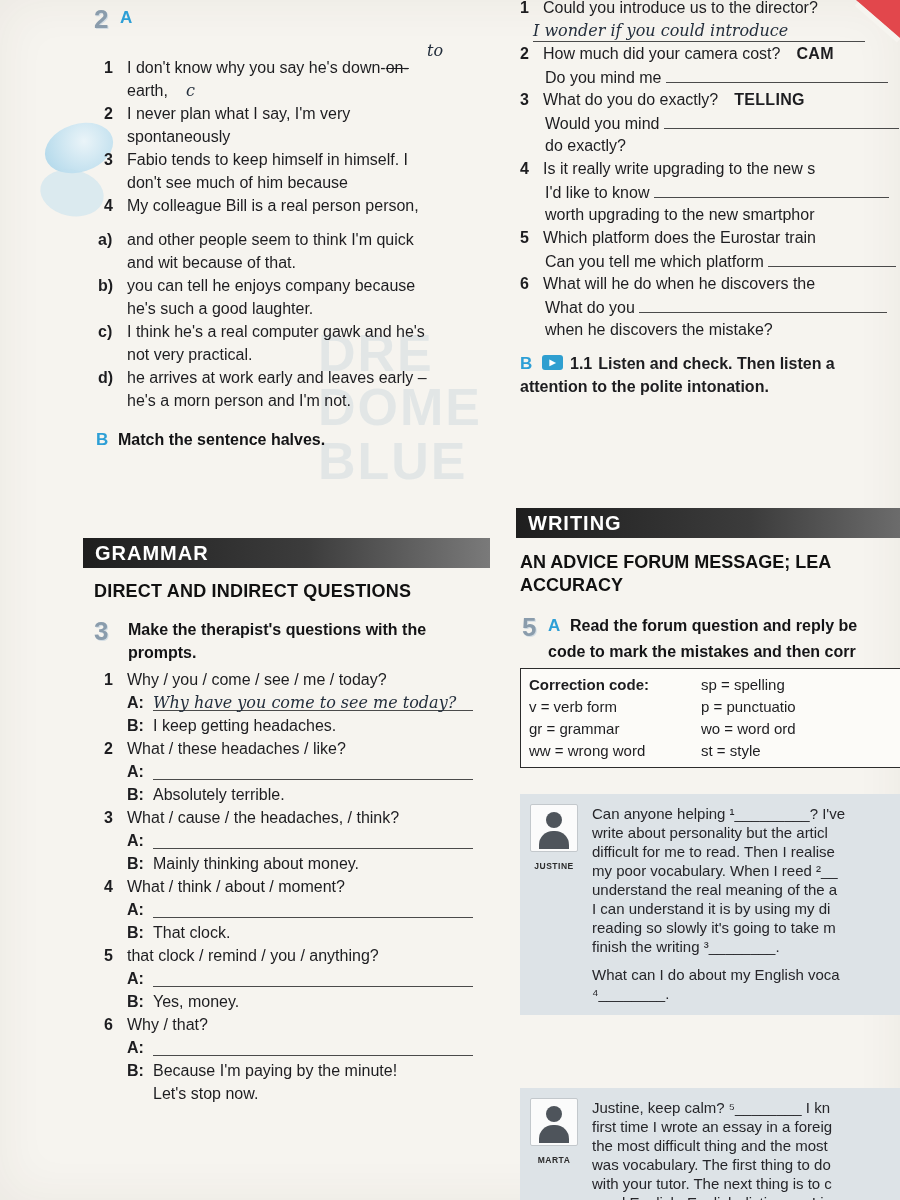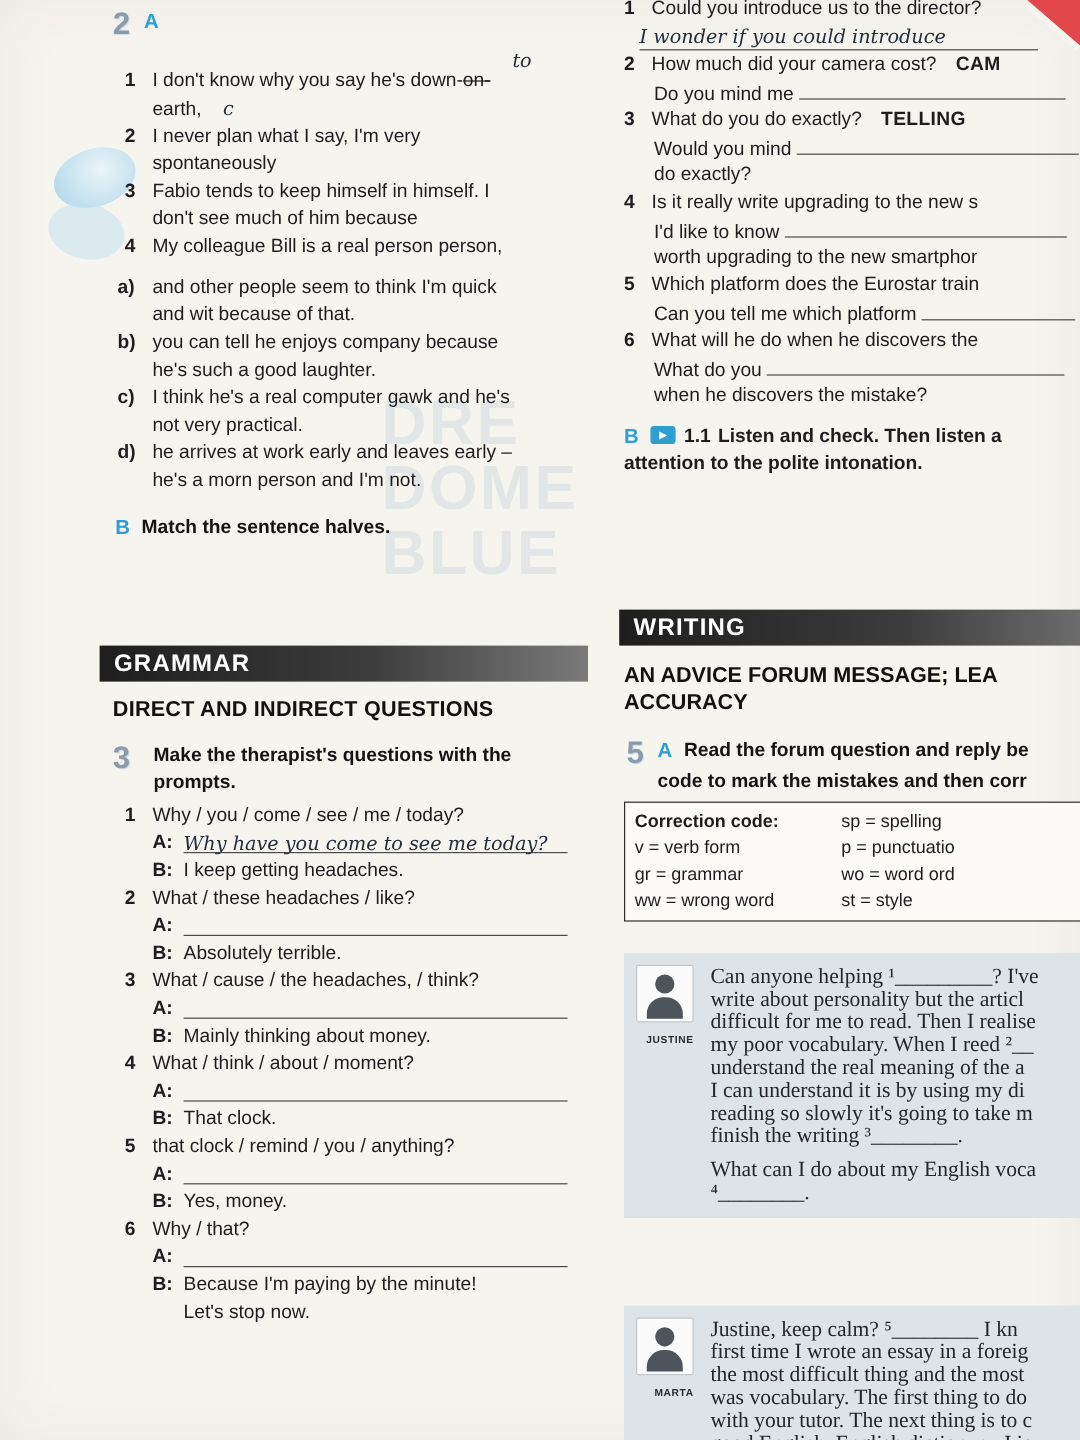--- a/index.html
+++ b/index.html
@@ -51,26 +51,26 @@
   .wsub{position:absolute;top:551px;left:0;font-size:18px;font-weight:800;line-height:23px;color:#111;}
   .ex5{position:absolute;top:614px;left:0;padding-left:2px;}
   .ex5 .instr2{margin-left:26px;}
   .codebox{position:absolute;top:668px;left:0;width:404px;border:1.5px solid #2c2c2c;background:#fcfbf8;
            padding:5px 0 5px 8px;}
   .cbrow{display:grid;grid-template-columns:172px 1fr;line-height:22px;font-size:15px;}
   .cbbold{font-weight:bold;}
   .forum{position:absolute;left:0;width:424px;background:#dde3e7;display:flex;gap:14px;padding:10px 10px 12px 10px;}
   .forum1{top:794px;min-height:196px;}
   .forum2{top:1088px;min-height:130px;}
-  .avcol{flex:none;width:48px;text-align:right;}
+  .avcol{flex:none;width:48px;text-align:center;}
   .avbox{width:46px;height:46px;background:#fbfbfb;border:1px solid #c3c8cc;border-radius:2px;position:relative;overflow:hidden;margin:0 auto;}
   .avhead{position:absolute;left:15px;top:7px;width:16px;height:16px;border-radius:50%;background:#4e545b;}
   .avbody{position:absolute;left:8px;top:26px;width:30px;height:18px;border-radius:14px 14px 0 0;background:#4e545b;}
   .avname{font-size:8.5px;font-weight:bold;letter-spacing:.5px;margin-top:3px;color:#2b2b2b;}
-  .ftext{font-size:18px;line-height:19px;color:#26262a;font-family:Liberation Serif, serif;}
+  .ftext{font-size:15px;line-height:19px;color:#26262a;}
   .fln{height:19px;white-space:nowrap;}
   .fgap{height:9px;}
   
   .ghost{position:absolute;left:318px;top:326px;font-weight:800;font-size:52px;line-height:54px;
          color:#9db9cb;opacity:.22;letter-spacing:2px;}
   .blob1{position:absolute;left:44px;top:124px;width:70px;height:48px;border-radius:50%;
          background:radial-gradient(circle at 60% 40%,#e8f4fa,#9ed0e8);opacity:.85;transform:rotate(-18deg);}
   .blob2{position:absolute;left:40px;top:170px;width:64px;height:46px;border-radius:50%;
          background:#bfe0ef;opacity:.5;transform:rotate(12deg);}
   .redtri{position:absolute;left:856px;top:0;width:44px;height:38px;background:#e2474c;

